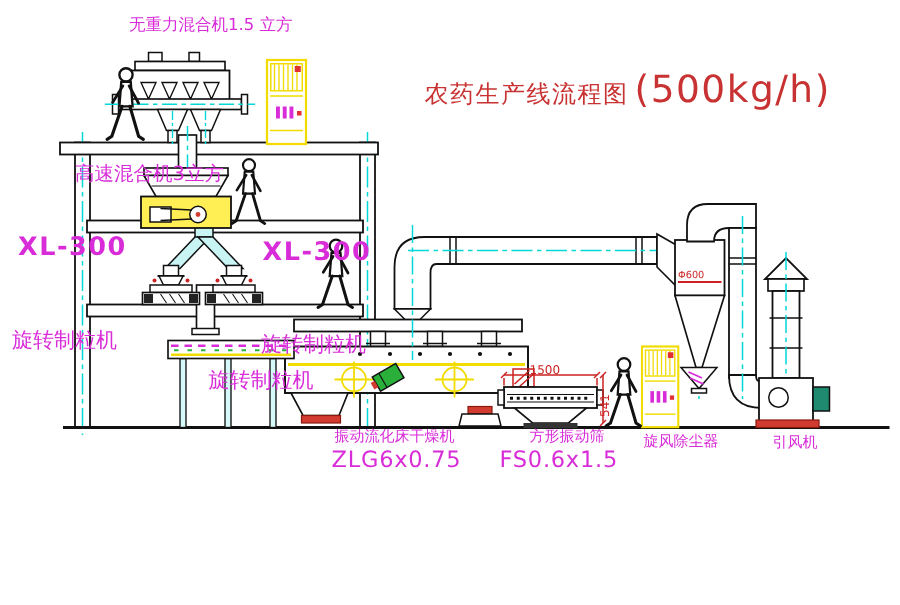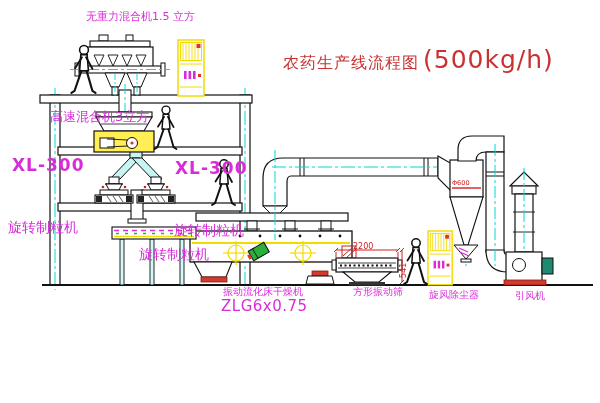--- a/index.html
+++ b/index.html
@@ -274,22 +274,23 @@
 
 <div class="lbl model" style="left:175px;top:160px">XL-300</div>
 <div class="lbl name-sm" style="left:174px;top:186px">旋转制粒机</div>
 
 <div class="lbl name-sm" style="left:139px;top:210px">旋转制粒机</div>
 
 <div class="lbl name-md" style="left:223px;top:288px">振动流化床干燥机</div>
 <div class="lbl model-sm" style="left:221px;top:299px">ZLG6x0.75</div>
 
 <div class="lbl name-md" style="left:353px;top:288px">方形振动筛</div>
+<div class="lbl model-sm" style="left:333px;top:299px">FS0.6x1.5</div>
 
 <div class="lbl name-md" style="left:429px;top:291px">旋风除尘器</div>
 
 <div class="lbl name-md" style="left:515px;top:292px">引风机</div>
 
-<div class="dim" style="left:353px;top:242px;position:absolute">2200</div>
+<div class="dim" style="left:353px;top:242px;position:absolute">1500</div>
 <div class="dim rot" style="left:399px;top:278px;position:absolute">541</div>
 <div class="dim" style="left:452px;top:179px;position:absolute;font-size:6.5px">Φ600</div>
 
 </div>
 
 </body></html>

